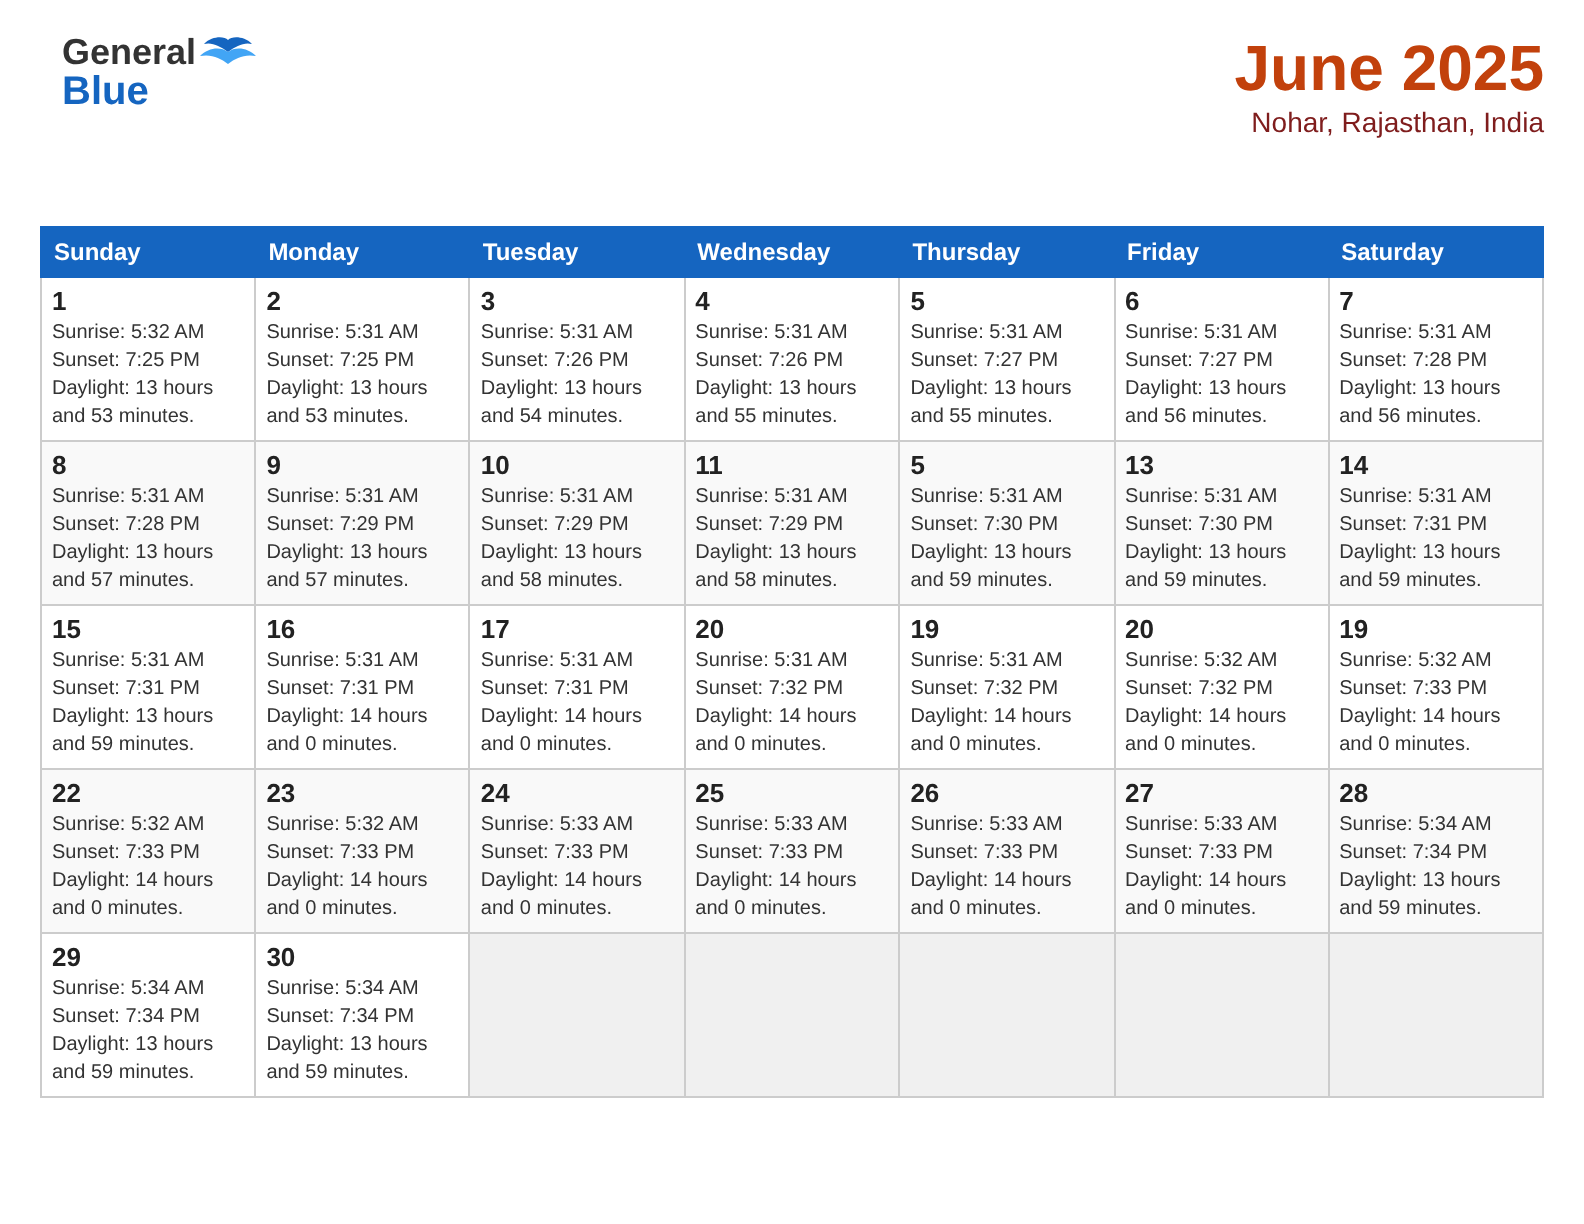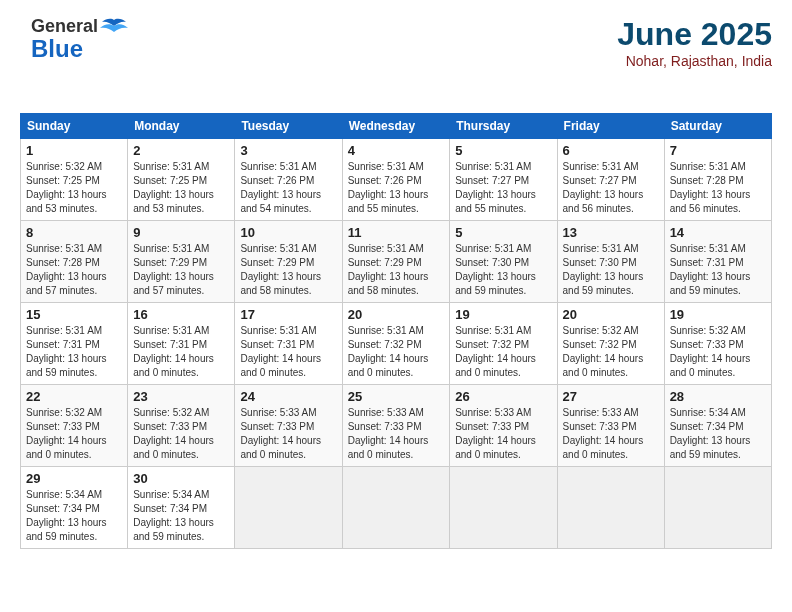--- a/index.html
+++ b/index.html
@@ -24,31 +24,31 @@
       display: flex;
       align-items: center;
       gap: 2px;
     }
     .logo-text-general {
       font-size: 18px;
       font-weight: bold;
       color: #333;
     }
     .logo-text-blue {
-      font-size: 24px;
+      font-size: 20px;
       font-weight: bold;
       color: #1565c0;
     }
     .title-block {
       text-align: right;
     }
     .month-title {
       font-size: 32px;
       font-weight: bold;
-      color: #0c4a6e;
+      color: #c2410c;
     }
     .location {
       font-size: 14px;
       color: #7f1d1d;
     }
     table {
       width: 100%;
       border-collapse: collapse;
       font-size: 11px;
       margin-top: 44px;

